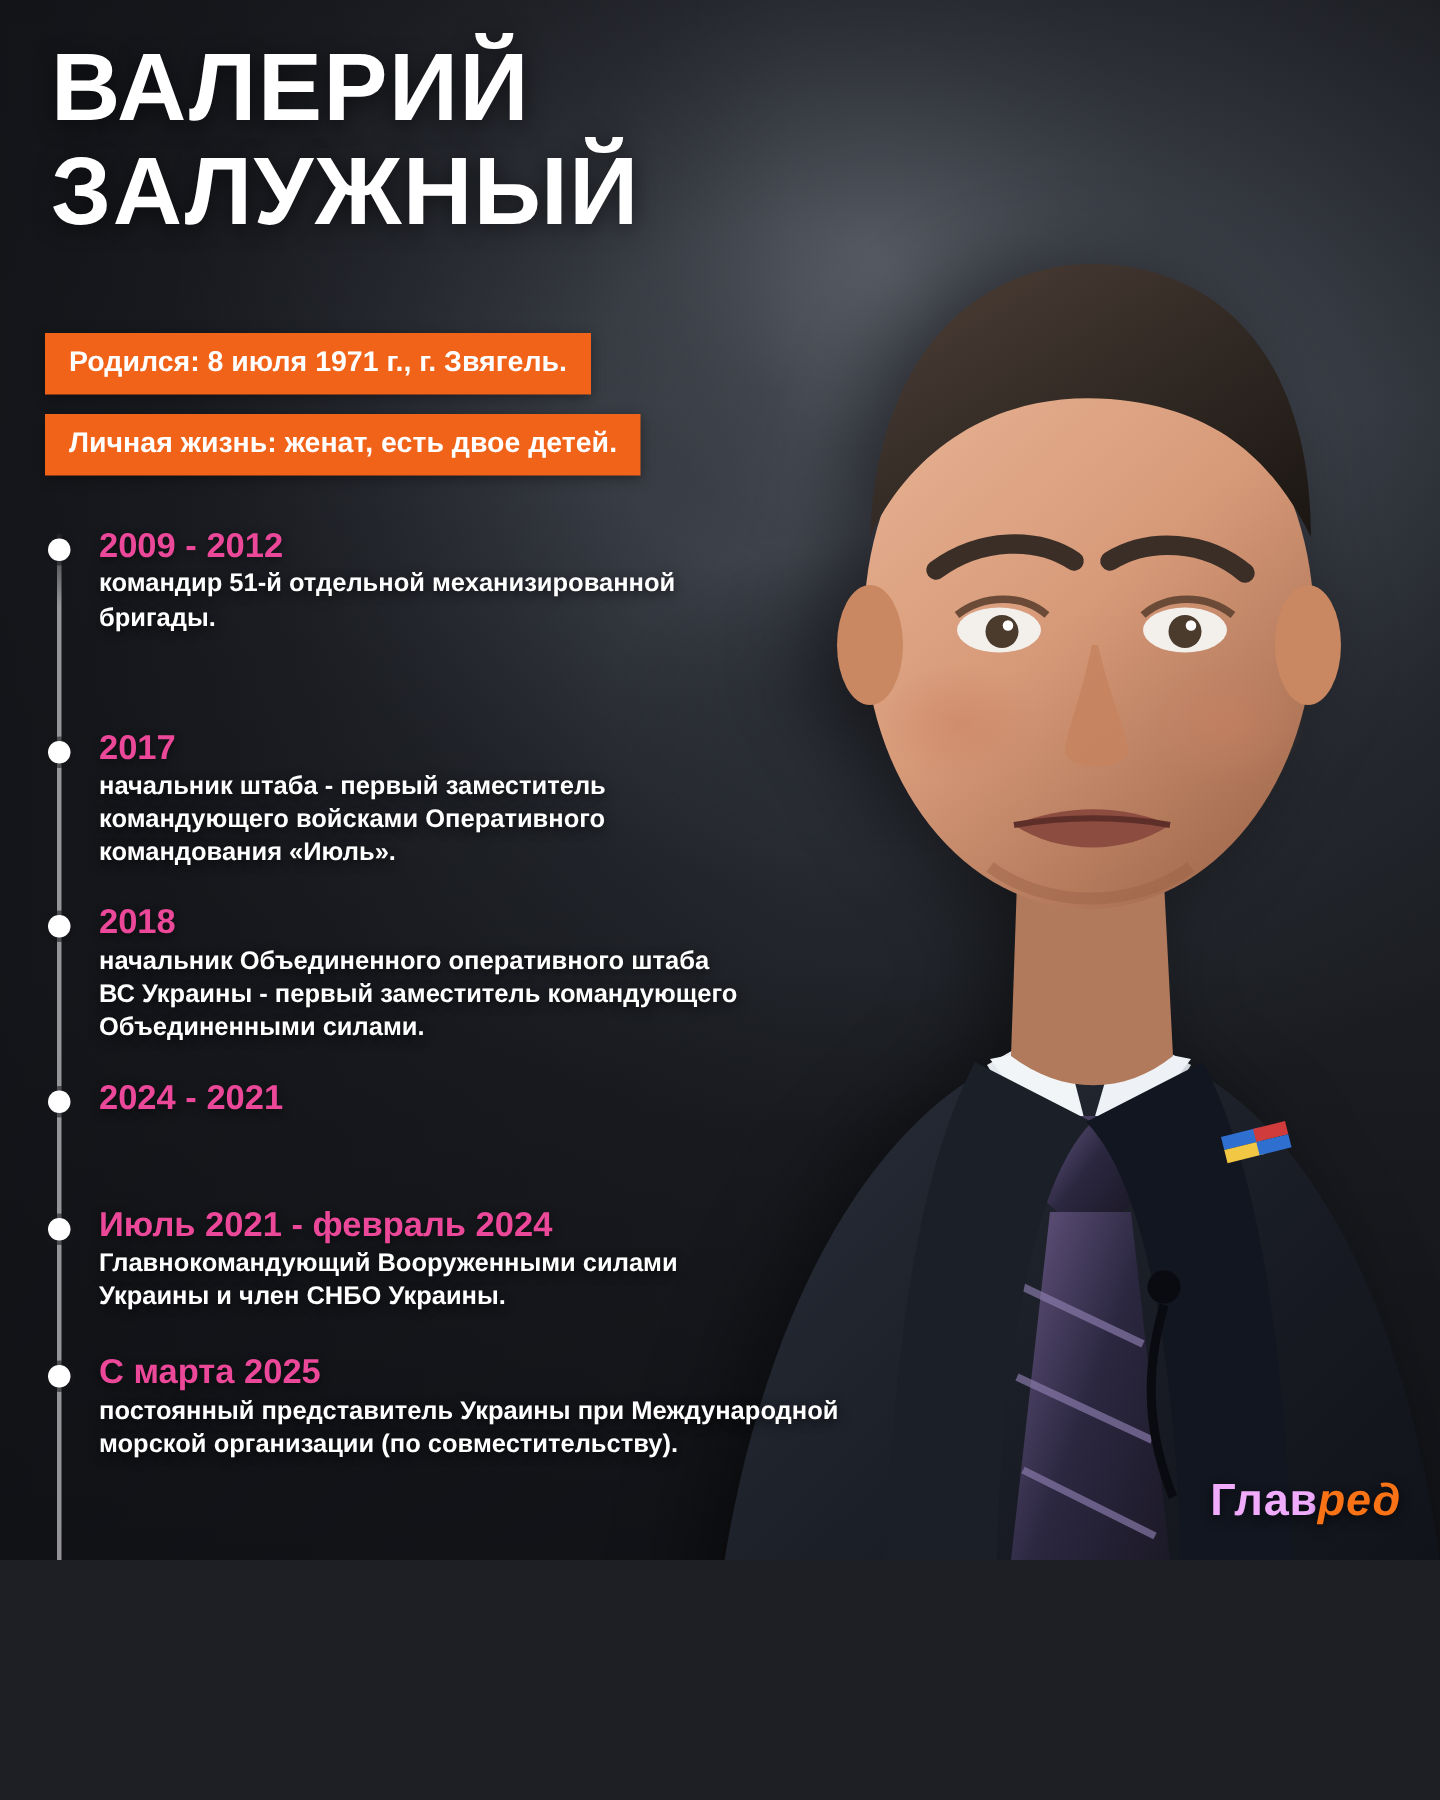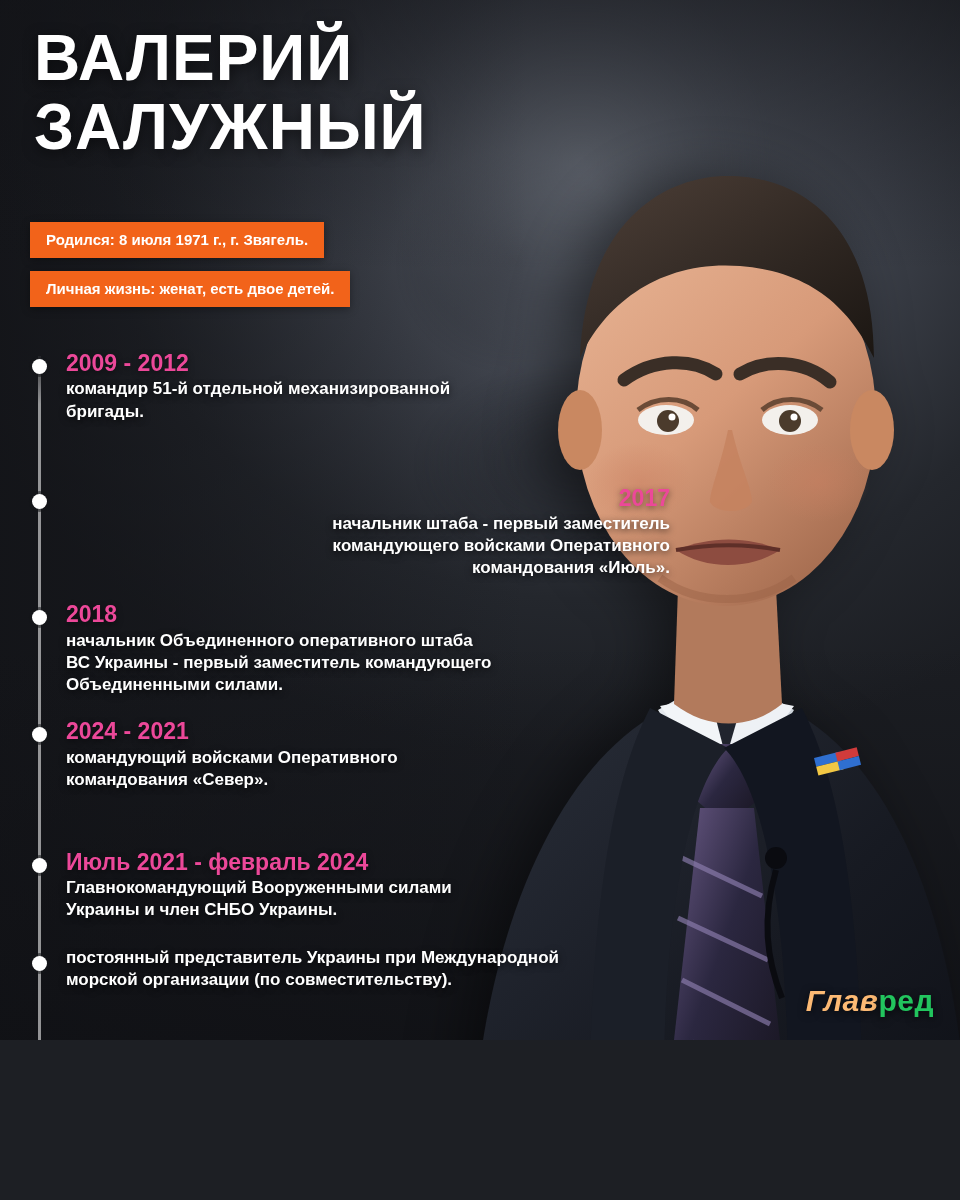--- a/index.html
+++ b/index.html
@@ -66,21 +66,21 @@
     z-index: 6;
   }
   .title .l2 { display: block; }
 
   
   .chips { position: absolute; left: 30px; top: 222px; z-index: 6; }
   .chip {
     display: inline-block;
     background: #f2631a;
     color: #ffffff;
-    font-size: 15px;
+    font-size: 19px;
     font-weight: bold;
     padding: 9px 16px 10px 16px;
     margin-bottom: 13px;
     white-space: nowrap;
     box-shadow: 0 2px 8px rgba(0,0,0,.35);
   }
   .chip-row { display: block; }
 
   
   .timeline {
@@ -129,22 +129,22 @@
   
   .logo {
     position: absolute;
     right: 26px; bottom: 22px;
     font-size: 30px;
     font-weight: bold;
     letter-spacing: .5px;
     z-index: 7;
     text-shadow: 0 2px 8px rgba(0,0,0,.7);
   }
-  .logo .part-a { color: #fdba74; font-style: italic; }
-  .logo .part-b { color: #22c55e; }
+  .logo .part-a { color: #f0abfc; }
+  .logo .part-b { color: #f97316; font-style: italic; }
 </style>
 </head>
 <body>
 
 <div class="poster">
 
   <div class="bg-base"></div>
   <div class="bg-portrait-ghost"></div>
   <div class="bg-vignette"></div>
 
@@ -258,53 +258,52 @@
   <div class="timeline">
     <div class="tl-line"></div>
 
     <div class="tl-item" style="margin-bottom:62px;">
       <span class="tl-dot"></span>
       <div class="tl-year">2009 - 2012</div>
       <div class="tl-text">командир 51-й отдельной механизированной
 бригады.</div>
     </div>
 
-    <div class="tl-item" style="margin-bottom:22px;text-align:right;">
+    <div class="tl-item" style="margin-bottom:22px;">
       <span class="tl-dot"></span>
       <div class="tl-year">2017</div>
       <div class="tl-text">начальник штаба - первый заместитель
 командующего войсками Оперативного
 командования «Июль».</div>
     </div>
 
     <div class="tl-item" style="margin-bottom:22px;">
       <span class="tl-dot"></span>
       <div class="tl-year">2018</div>
       <div class="tl-text">начальник Объединенного оперативного штаба
 ВС Украины - первый заместитель командующего
 Объединенными силами.</div>
     </div>
 
     <div class="tl-item" style="margin-bottom:58px;">
       <span class="tl-dot"></span>
       <div class="tl-year">2024 - 2021</div>
-      <div class="tl-text">командующий войсками Оперативного
-командования «Север».</div>
     </div>
 
     <div class="tl-item" style="margin-bottom:26px;">
       <span class="tl-dot"></span>
       <div class="tl-year">Июль 2021 - февраль 2024</div>
       <div class="tl-text">Главнокомандующий Вооруженными силами
 Украины и член СНБО Украины.</div>
     </div>
 
 
     <div class="tl-item">
       <span class="tl-dot"></span>
+      <div class="tl-year">С марта 2025</div>
       <div class="tl-text">постоянный представитель Украины при Международной
 морской организации (по совместительству).</div>
     </div>
   </div>
 
   <div class="logo">
     <span class="part-a">Глав</span><span class="part-b">ред</span>
   </div>
 
 </div>

